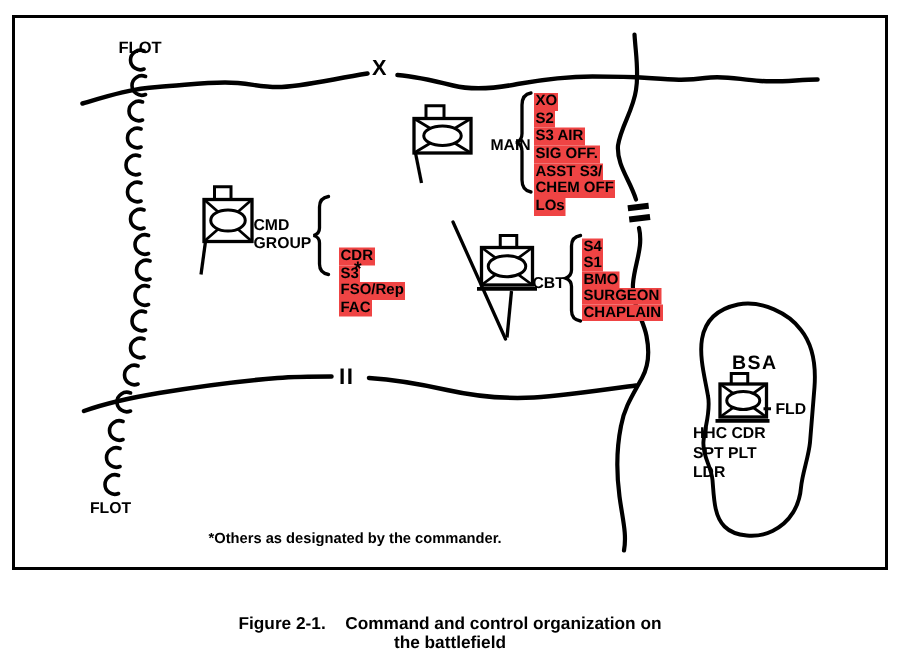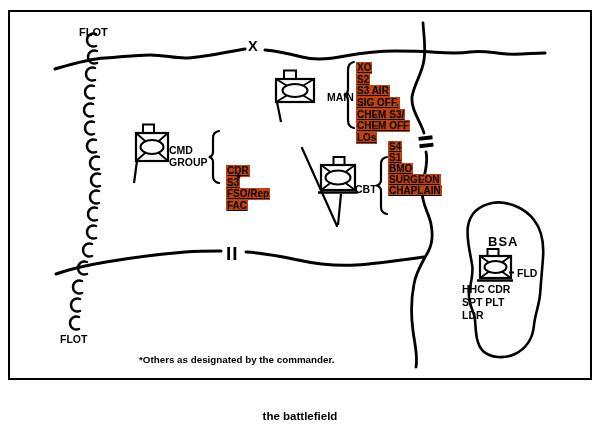--- a/index.html
+++ b/index.html
@@ -6,26 +6,26 @@
   body{width:600px;height:444px;position:relative;overflow:hidden;
        font-family:"Liberation Sans",sans-serif;color:#000;}
   .stage{position:absolute;left:0;top:0;width:600px;height:444px;}
   svg.canvas{position:absolute;left:0;top:0;}
   .frame{position:absolute;left:8px;top:10px;width:584px;height:370px;
          border:2.5px solid #000;box-sizing:border-box;}
   .t{position:absolute;font-weight:700;white-space:nowrap;line-height:1.1;}
   .fs105{font-size:10.5px;}
   .fs11{font-size:11px;}
   .staff{position:absolute;font-weight:700;font-size:10px;}
-  .staff .sl{background:#c2410c;width:fit-content;white-space:nowrap;padding:0 1px;text-decoration:underline;}
+  .staff .sl{background:#ef4444;width:fit-content;white-space:nowrap;padding:0 1px;}
   .m-list .sl{height:11.7px;}
   .c-list .sl{height:11.6px;}
   .b-list .sl{height:11px;}
   .xmark{font-size:14.5px;}
-  .iimark{font-size:19px;letter-spacing:1px;}
+  .iimark{font-size:15px;letter-spacing:1px;}
   .bsa{font-size:13px;letter-spacing:1px;}
   .center-block{position:absolute;font-weight:700;font-size:10.5px;text-align:left;line-height:13px;}
   .footnote{position:absolute;left:139px;top:354px;font-weight:700;font-size:9.8px;}
   .caption{position:absolute;left:0;top:410px;width:600px;text-align:center;
            font-weight:700;font-size:11.5px;line-height:13px;}
   .caption .fig{margin-right:13px;}
   .ast{font-size:13px;}
 </style>
 </head>
 <body>
@@ -110,53 +110,56 @@
 
   <div class="t xmark" style="left:248px;top:39px;">X</div>
   <div class="t iimark" style="left:226px;top:244px;">II</div>
 
   <div class="t fs105" style="left:313px;top:92px;margin-left:14px;">MAIN</div>
   <div class="staff m-list" style="left:356px;top:62px;">
     <div class="sl">XO</div>
     <div class="sl">S2</div>
     <div class="sl">S3 AIR</div>
     <div class="sl">SIG OFF.</div>
-    <div class="sl">CHEM S3/</div>
+    <div class="sl">ASST S3/</div>
     <div class="sl">CHEM OFF</div>
     <div class="sl">LOs</div>
   </div>
 
   <div class="t fs105" style="left:169px;top:145px;">
     <div>CMD</div>
     <div>GROUP</div>
   </div>
   <div class="staff c-list" style="left:226px;top:133px;margin-top:32px;">
     <div class="sl">CDR</div>
     <div class="sl">S3</div>
     <div class="sl">FSO/Rep</div>
     <div class="sl">FAC</div>
   </div>
   <div class="t ast" style="left:236px;top:172px;">*</div>
 
   <div class="t fs105" style="left:355px;top:184px;">CBT</div>
-  <div class="staff b-list" style="left:388px;top:141px;text-align:right;">
+  <div class="staff b-list" style="left:388px;top:159px;text-align:right;">
     <div class="sl">S4</div>
     <div class="sl">S1</div>
     <div class="sl">BMO</div>
     <div class="sl">SURGEON</div>
     <div class="sl">CHAPLAIN</div>
   </div>
 
   <div class="t bsa" style="left:488px;top:235px;">BSA</div>
   <div class="t fs105" style="left:517px;top:268px;">FLD</div>
   <div class="center-block" style="left:462px;top:283px;width:80px;">
     <div>HHC CDR</div>
     <div>SPT PLT</div>
     <div>LDR</div>
   </div>
 
   <div class="footnote">*Others as designated by the commander.</div>
 
   <div class="caption">
+    <div>
+      <span class="fig">Figure 2-1.</span><span>Command and control organization on</span>
+    </div>
     <div>the battlefield</div>
   </div>
 
 </div>
 
 </body></html>

